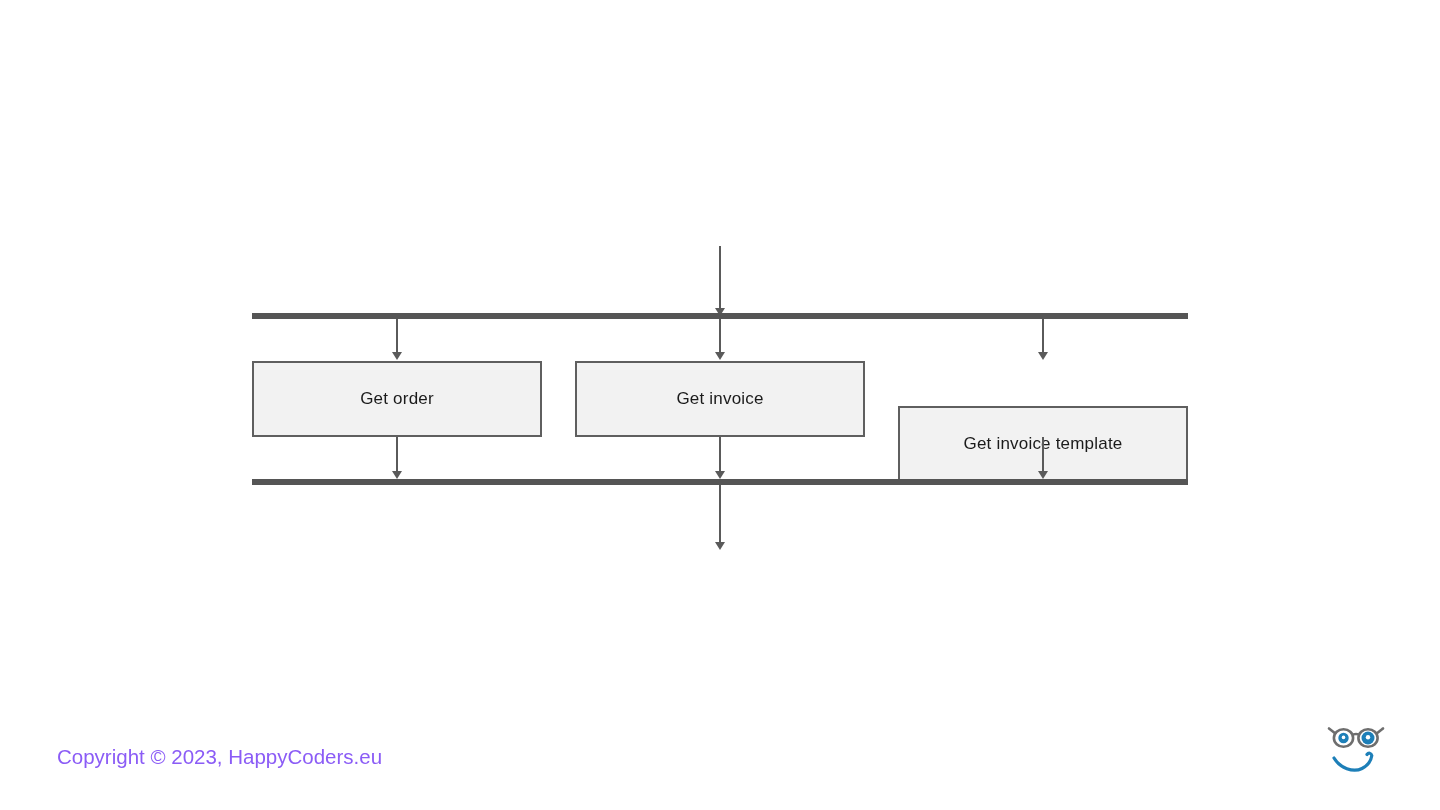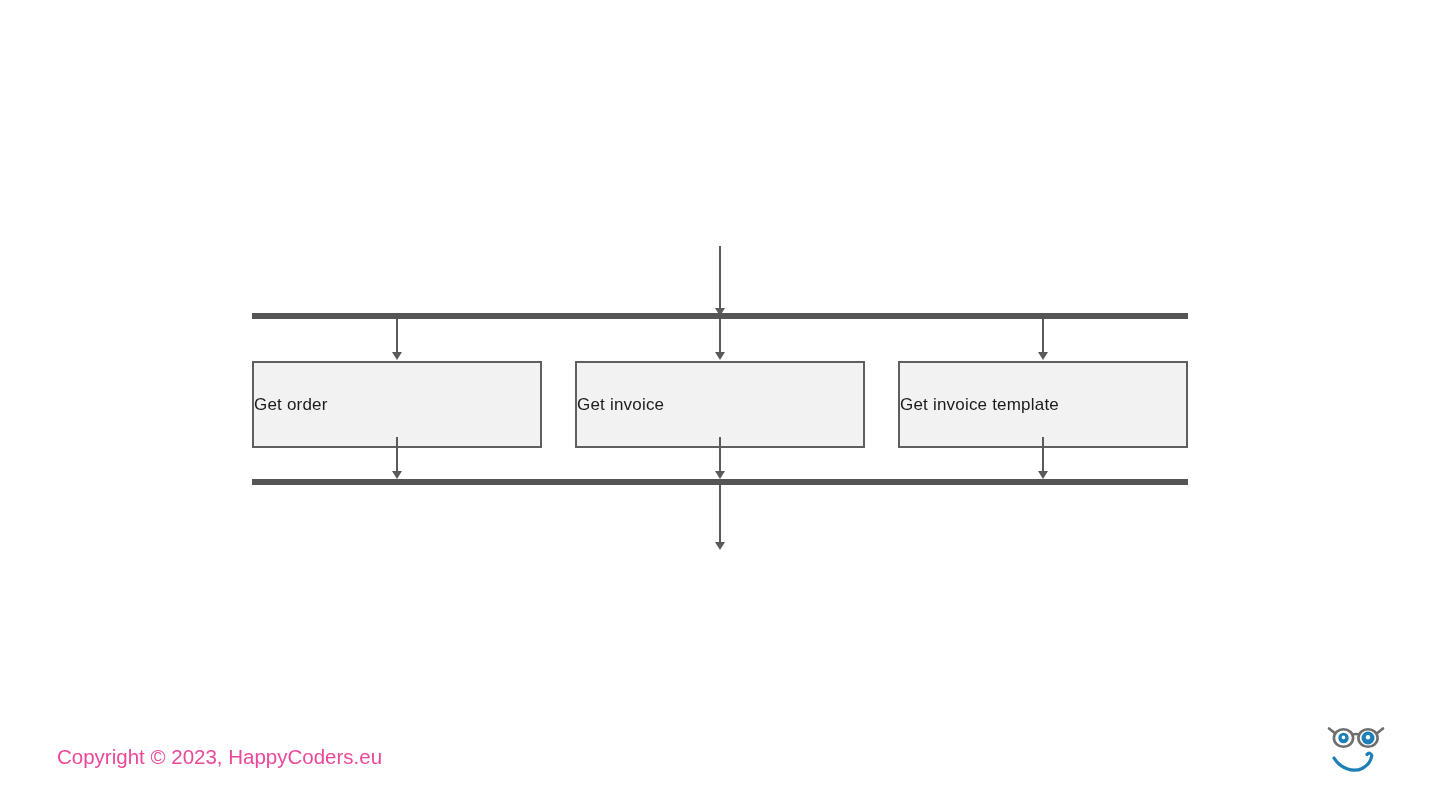--- a/index.html
+++ b/index.html
@@ -50,44 +50,44 @@
   .arrow-fork-3  { left: 1042px; top: 319px; height: 33px; }
   .arrow-join-1  { left: 396px;  top: 437px; height: 34px; }
   .arrow-join-2  { left: 719px;  top: 437px; height: 34px; }
   .arrow-join-3  { left: 1042px; top: 437px; height: 34px; }
   .arrow-out     { left: 719px;  top: 485px; height: 57px; }
 
   
   .task {
     position: absolute;
     top: 361px;
-    height: 87px;
+    height: 76px;
     box-sizing: border-box;
     background: #f2f2f2;
     border: 2px solid #5f5f5f;
     display: flex;
     align-items: center;
-    justify-content: flex-start;
+    justify-content: center;
   }
   .task-1 { left: 252px; width: 290px; }
   .task-2 { left: 575px; width: 290px; }
-  .task-3 { left: 898px; width: 290px; }
+  .task-3 { left: 898px; width: 290px; margin-top: 45px; }
   .task-label {
     font-size: 17px;
     color: #1b1b1b;
     letter-spacing: 0.2px;
   }
 
   
   .copyright {
     position: absolute;
     left: 57px;
     top: 745px;
     font-size: 20.5px;
-    color: #ec4899;
+    color: #8b5cf6;
   }
   .logo {
     position: absolute;
     left: 1327px;
     top: 724px;
     width: 58px;
     height: 54px;
   }
 </style>
 </head>

